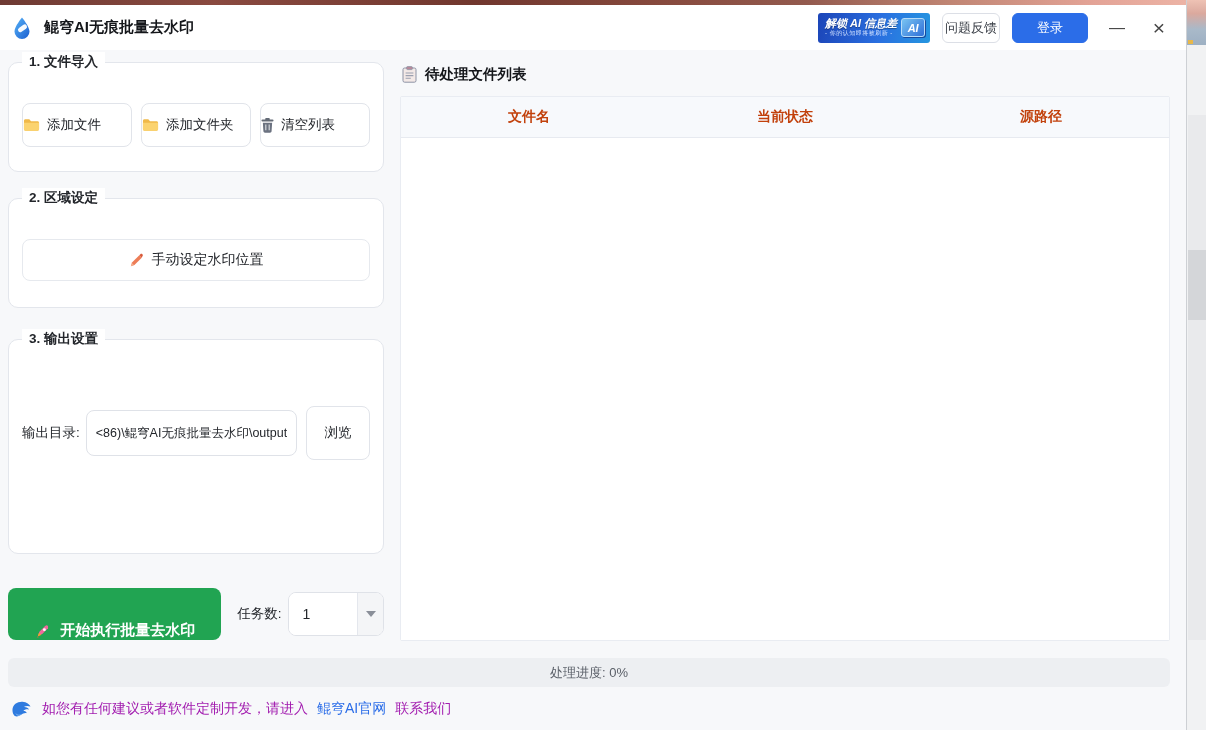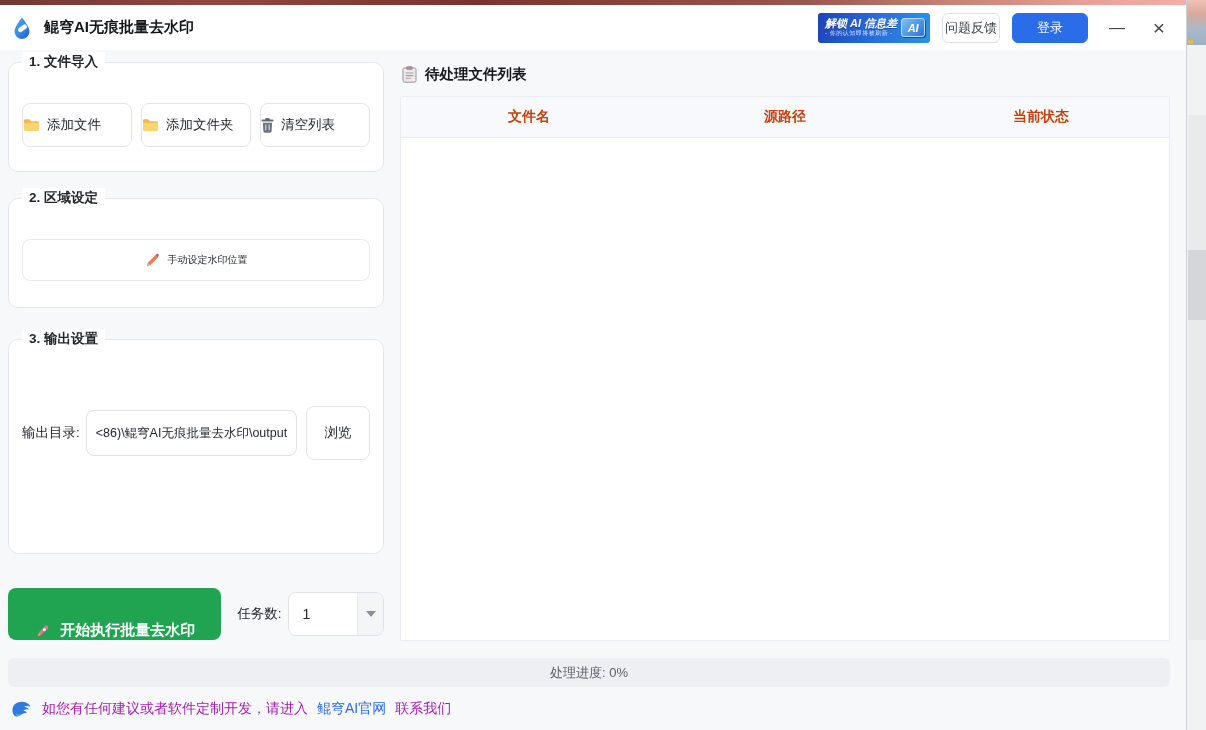--- a/index.html
+++ b/index.html
@@ -55,21 +55,21 @@
   .legend { position:absolute; top:-11px; left:13px; background:#fff; padding:1px 7px;
     font-size:13.5px; font-weight:bold; color:#23262b; white-space:nowrap; }
   .card1 { height:110px; margin-top:4px; margin-bottom:26px; padding:40px 13px 16px;
            display:flex; gap:9px; }
   .icon-btn { flex:1; height:44px; background:#fff; border:1px solid #e1e4ea;
     border-radius:8px; display:flex; align-items:center; 
     gap:7px; font-size:13.5px; color:#23262b; cursor:pointer; white-space:nowrap; }
   .card2 { height:110px; margin-bottom:31px; padding:40px 13px 0; }
   .wide-btn { width:100%; height:42px; background:#fff; border:1px solid #e6e9ee;
     border-radius:8px; display:flex; align-items:center; justify-content:center;
-    gap:8px; font-size:10px; color:#23262b; cursor:pointer; }
+    gap:8px; font-size:14px; color:#23262b; cursor:pointer; }
   .card3 { height:215px; padding:38px 13px 0; }
   .opt-row { display:flex; gap:10px; }
   .opt-btn { flex:1; height:58px; background:#fdfdfe; border:1px solid #e1e4ea;
     border-radius:8px; font-size:13.5px; color:#23262b; display:flex;
     align-items:center; justify-content:center; cursor:pointer; }
   .opt-btn.selected { border:2px solid #4579e8; background:#e9f1fd; }
   .outdir-row { display:flex; align-items:center; margin-top:28px; }
   .outdir-label { font-size:13.5px; color:#23262b; flex:none; margin-right:6px; white-space:nowrap; }
   .outdir-input { flex:1; height:46px; border:1px solid #dfe2e8; border-radius:8px;
     padding:0 9px; font-size:12.5px; color:#23262b; font-family:inherit; min-width:0;
@@ -244,22 +244,22 @@
               <rect x="1" y="2" width="13" height="14.2" rx="1.6" fill="#f3e9e7" stroke="#8d93a5" stroke-width="1"></rect>
               <rect x="4.6" y="0.6" width="5.8" height="3" rx="1" fill="#b9899a" stroke="#8d93a5" stroke-width="0.8"></rect>
               <path d="M3.6 7h7.8M3.6 9.6h7.8M3.6 12.2h5.2" stroke="#9aa0b0" stroke-width="1.1"></path>
             </svg>
           </span>
           <span class="list-title">待处理文件列表</span>
         </div>
         <div class="table-card">
           <div class="thead">
             <div class="th">文件名</div>
+            <div class="th">当前状态</div>
             <div class="th">源路径</div>
-            <div class="th">当前状态</div>
           </div>
           <div class="tbody"></div>
         </div>
       </div>
     </div>
 
     <div class="progress-bar">
       <span>处理进度: 0%</span>
     </div>
 

